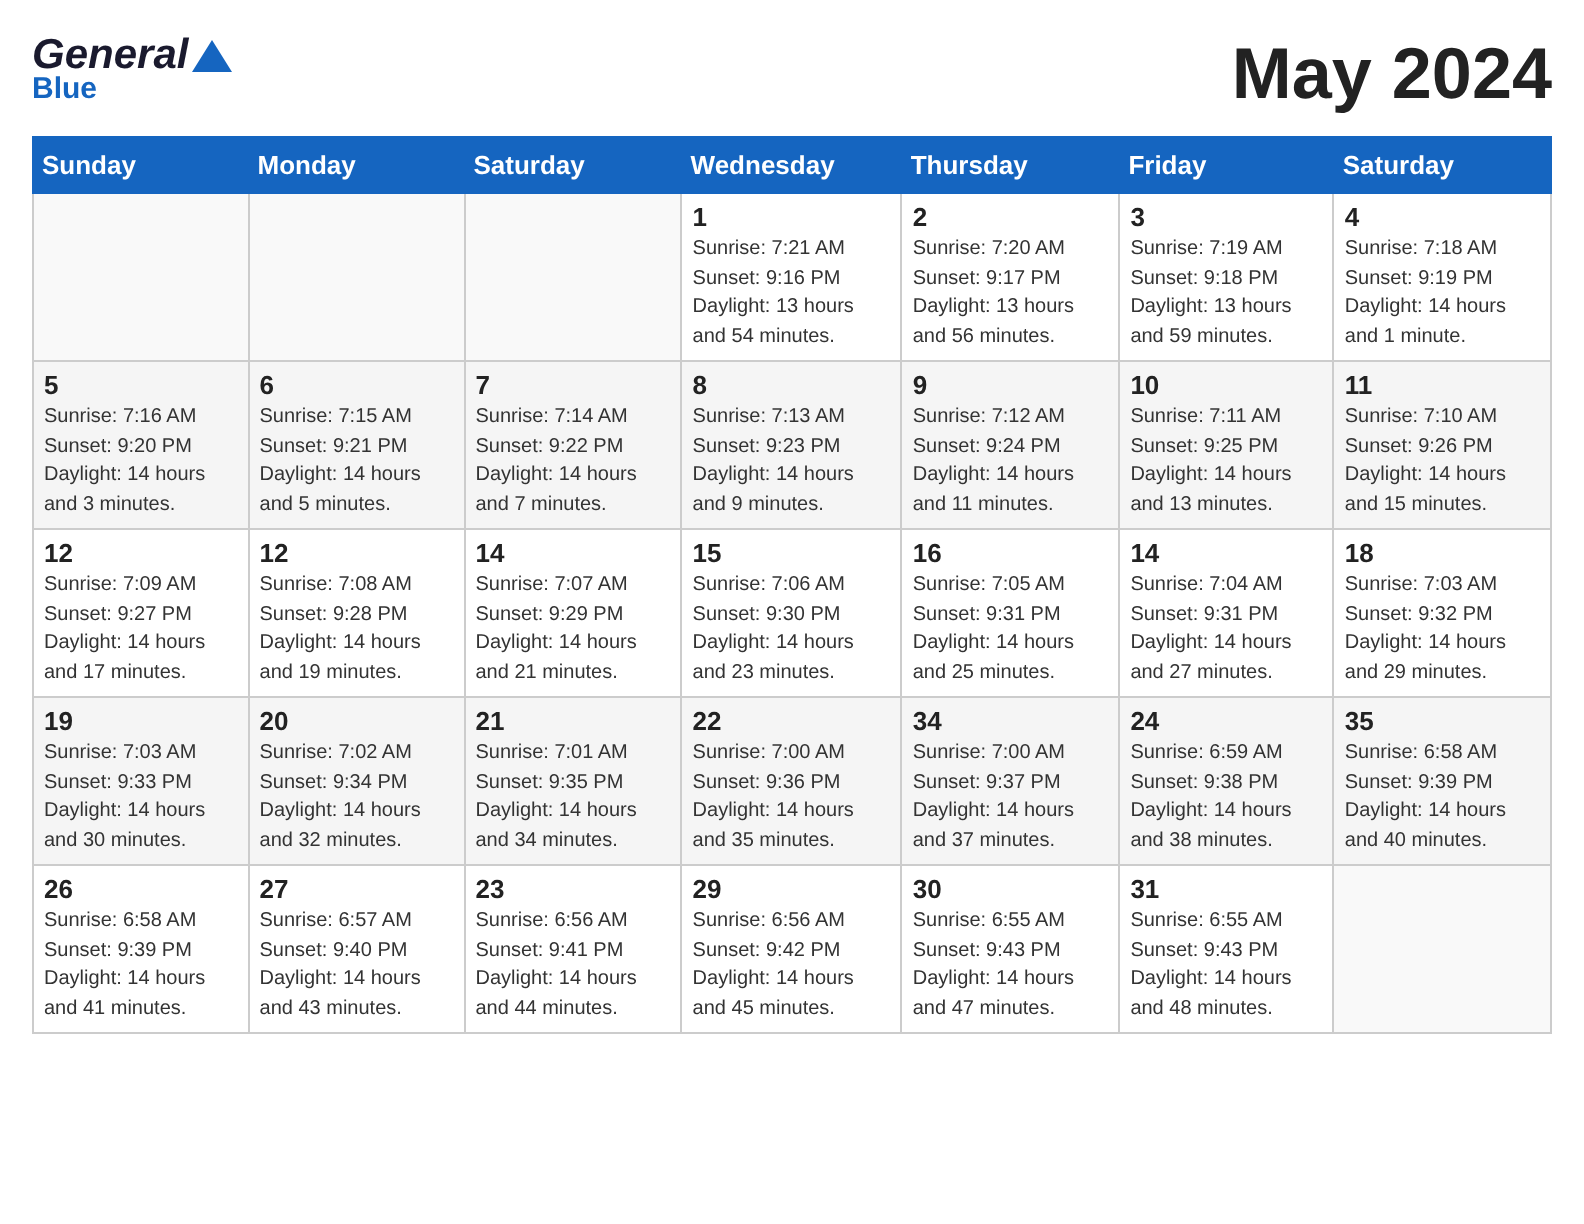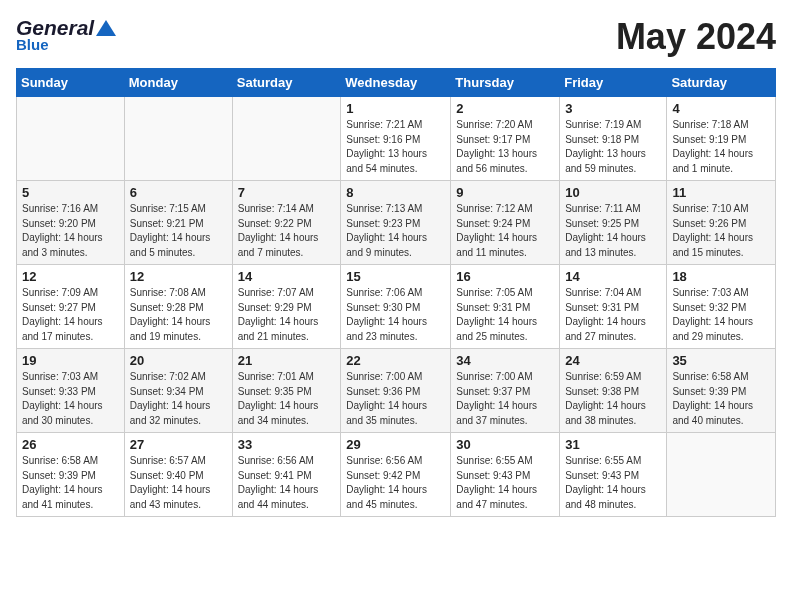--- a/index.html
+++ b/index.html
@@ -227,21 +227,21 @@
       <tr>
         <td>
           <div class="day-number">26</div>
           <div class="day-info">Sunrise: 6:58 AM<br>Sunset: 9:39 PM<br>Daylight: 14 hours and 41 minutes.</div>
         </td>
         <td>
           <div class="day-number">27</div>
           <div class="day-info">Sunrise: 6:57 AM<br>Sunset: 9:40 PM<br>Daylight: 14 hours and 43 minutes.</div>
         </td>
         <td>
-          <div class="day-number">33</div>
+          <div class="day-number">23</div>
           <div class="day-info">Sunrise: 6:56 AM<br>Sunset: 9:41 PM<br>Daylight: 14 hours and 44 minutes.</div>
         </td>
         <td>
           <div class="day-number">29</div>
           <div class="day-info">Sunrise: 6:56 AM<br>Sunset: 9:42 PM<br>Daylight: 14 hours and 45 minutes.</div>
         </td>
         <td>
           <div class="day-number">30</div>
           <div class="day-info">Sunrise: 6:55 AM<br>Sunset: 9:43 PM<br>Daylight: 14 hours and 47 minutes.</div>
         </td>

